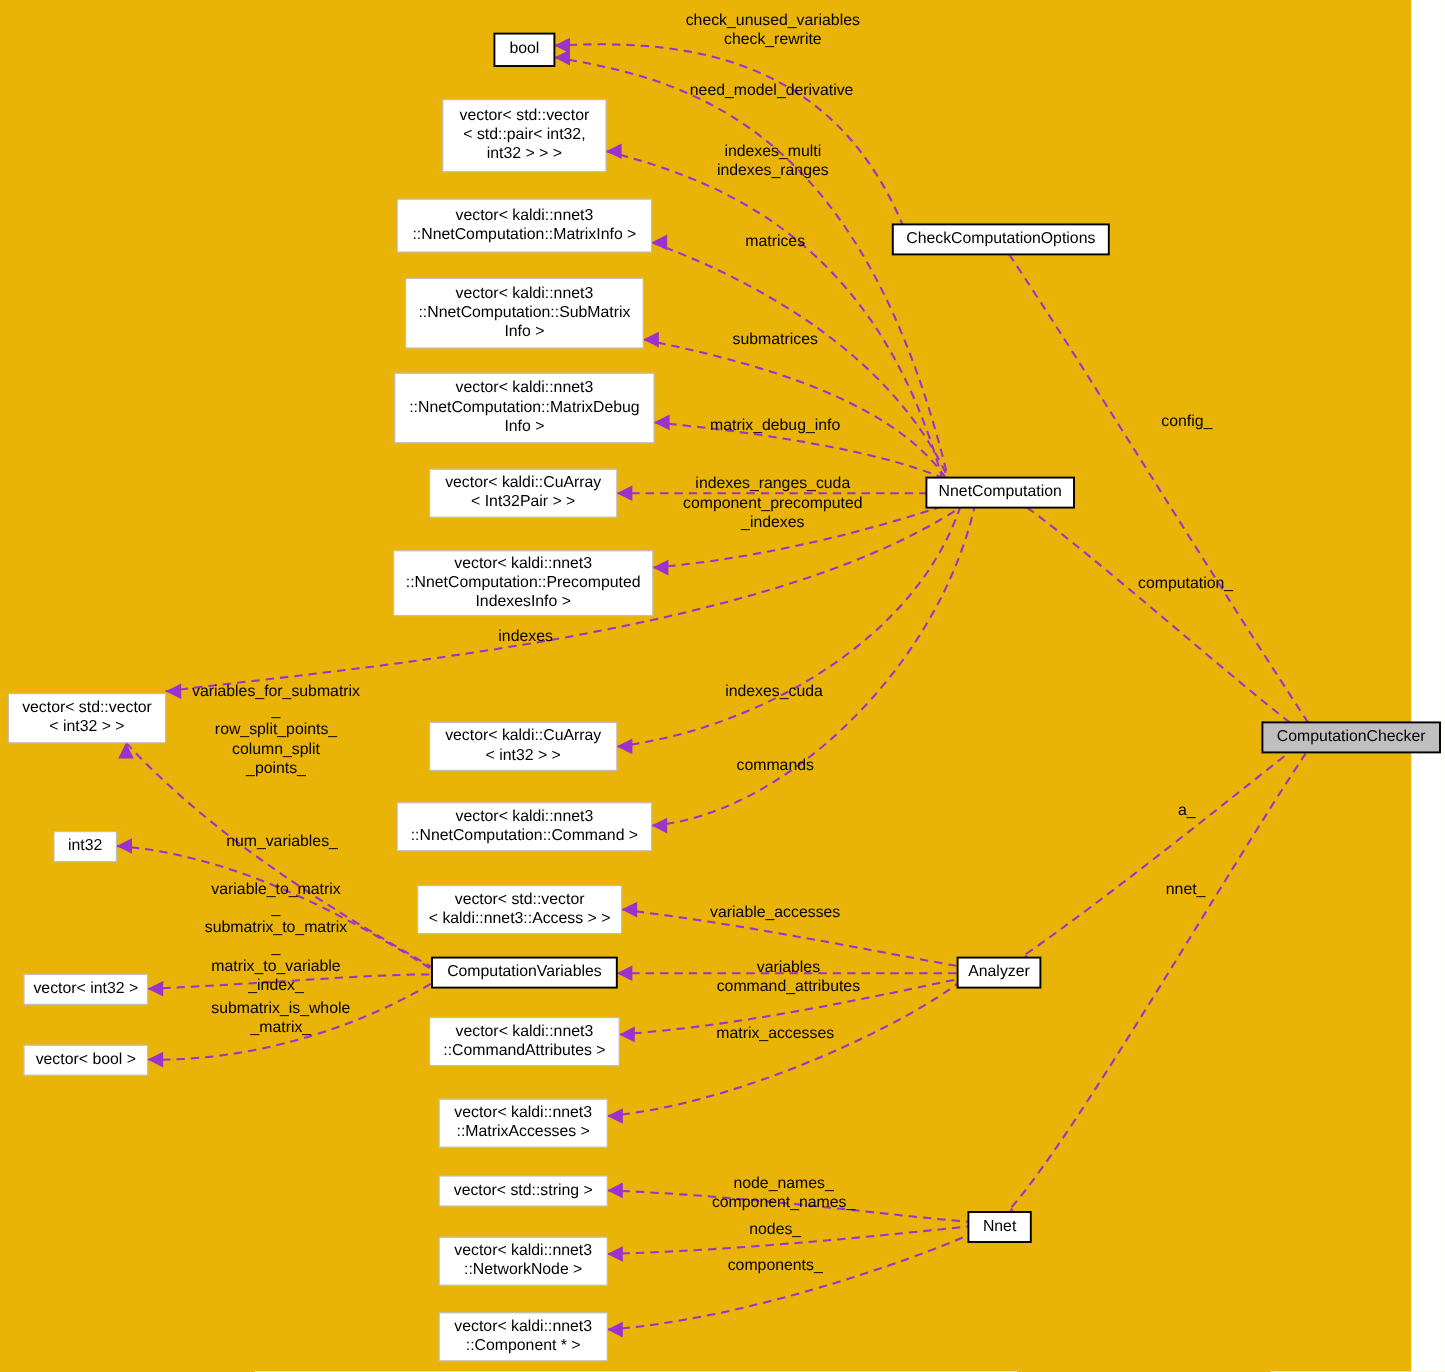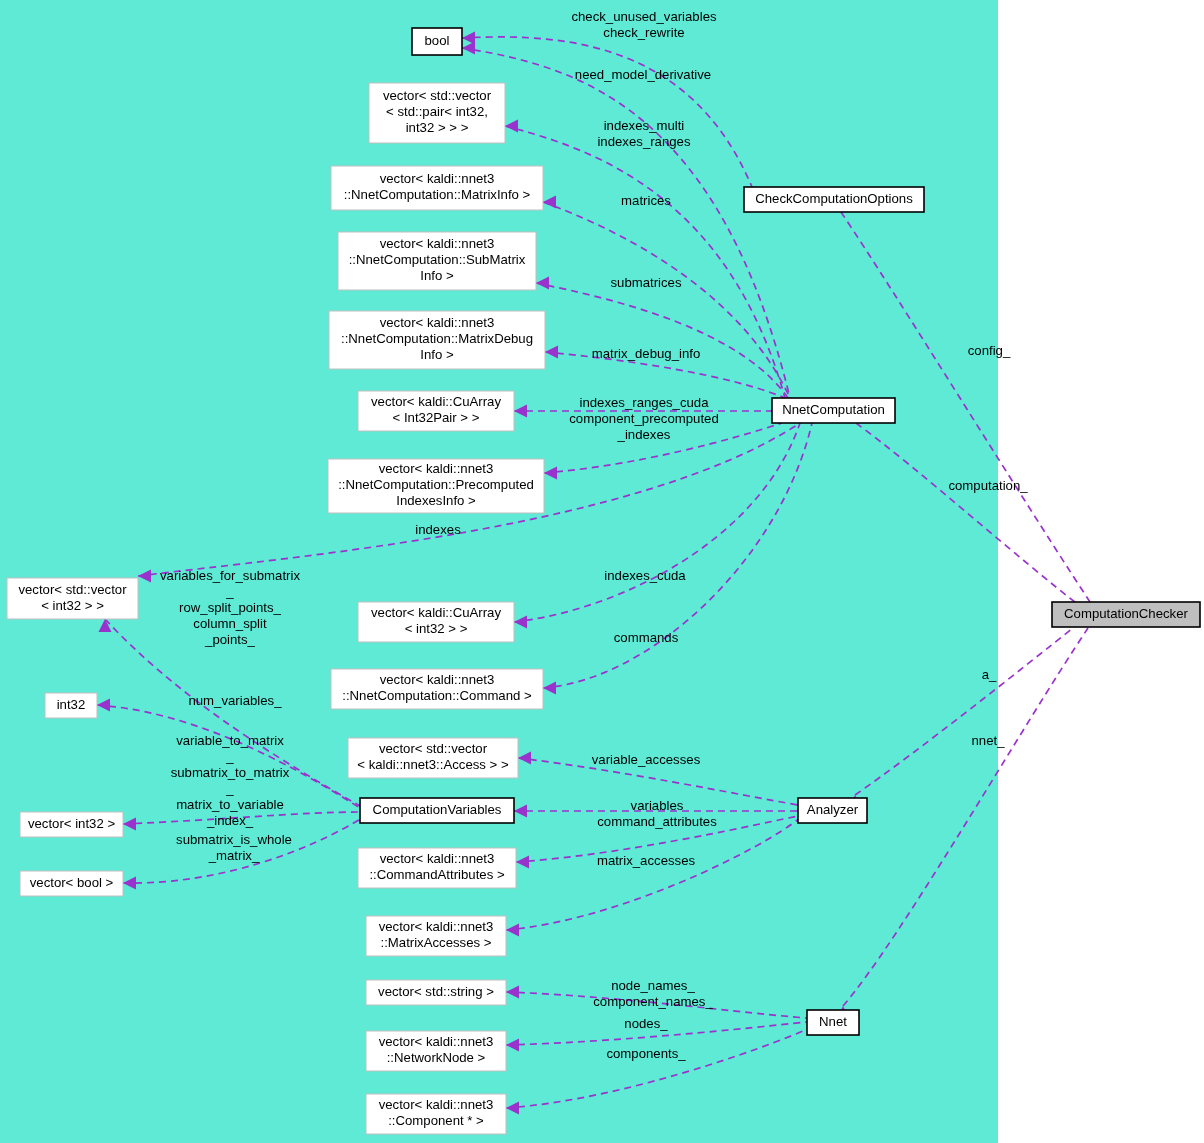--- a/index.html
+++ b/index.html
@@ -2,23 +2,23 @@
 <html><head>
 <meta charset="utf-8">
 <style>
   html, body {
     margin: 0;
     padding: 0;
     background: #ffffff;
   }
   #diagram-root {
     position: relative;
-    width: 998px;
+    width: 1176px;
     height: 1143px;
-    background: #5eead4;
+    background: #eab308;
     font-family: "Liberation Sans", sans-serif;
   }
   svg#graph {
     position: absolute;
     left: 0;
     top: 0;
     width: 1204px;
     height: 1143px;
     overflow: visible;
   }

